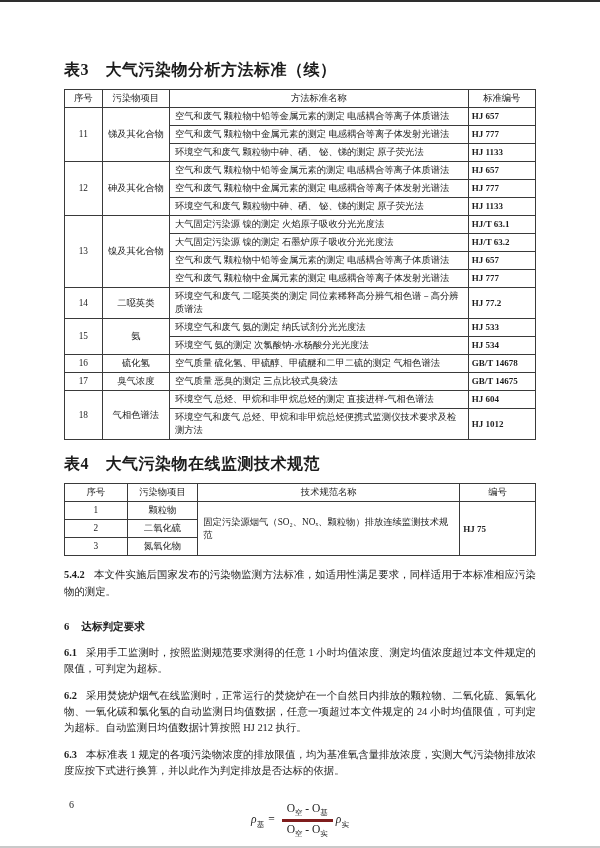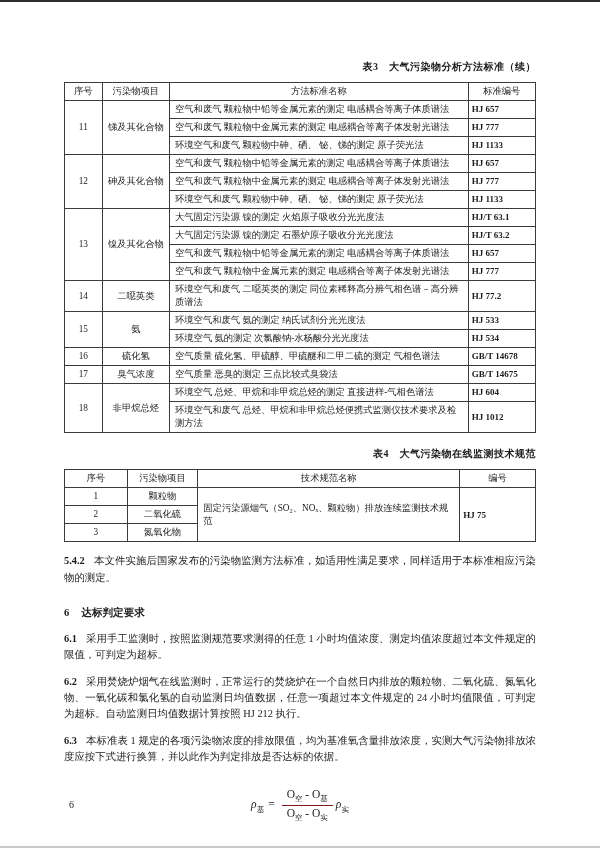--- a/index.html
+++ b/index.html
@@ -4,37 +4,37 @@
 <style>
   html,body{margin:0;padding:0;}
   body{
     width:600px;height:848px;background:#ffffff;position:relative;overflow:hidden;
     font-family:"Liberation Serif","DejaVu Serif",serif;color:#1c1c1c;
     -webkit-font-smoothing:antialiased;
   }
   .top-edge{position:absolute;top:0;left:0;right:0;height:2px;background:#2e2e2e;}
   .bottom-edge{position:absolute;bottom:0;left:0;right:0;height:2px;background:#c9c9c9;}
   .content{padding:60px 64px 0 64px;}
-  .tbl-title{text-align:right;font-weight:bold;font-size:10px;margin:0 0 8px 0;letter-spacing:0.5px;}
+  .tbl-title{text-align:left;font-weight:bold;font-size:16px;margin:0 0 8px 0;letter-spacing:0.5px;}
   table{width:100%;border-collapse:collapse;table-layout:fixed;font-size:9.3px;border:1.5px solid #2a2a2a;padding-left:39px;}
   td,th{border:1px solid #3a3a3a;padding:2px 3px;line-height:1.4;vertical-align:middle;word-break:break-all;}
   th{font-weight:normal;text-align:center;}
   .c-no,.c-poll{text-align:center;}
   .c-name{text-align:left;padding-left:5px;}
   .c-code{font-weight:bold;font-size:9px;word-break:keep-all;}
   .gap{height:14px;}
   .para{font-size:10.4px;line-height:1.55;text-align:justify;margin:11px 0 0 0;}
   .clause-num{font-weight:bold;margin-right:9px;}
   .sec-head{font-size:10.6px;font-weight:bold;margin:20px 0 4px 0;}
   .sec-head .sec-num{margin-right:12px;}
   .formula-wrap{text-align:center;margin-top:22px;font-size:11.5px;}
   .f-var{font-style:italic;}
   .f-sub{font-size:7.5px;vertical-align:sub;font-style:normal;}
   .frac{display:inline-block;vertical-align:middle;text-align:center;margin:0 3px;}
-  .frac .fnum{display:block;border-bottom:1px solid #7f1d1d;padding:0 5px 1px 5px;}
+  .frac .fnum{display:block;border-bottom:3px solid #7f1d1d;padding:0 5px 1px 5px;}
   .frac .fden{display:block;padding:1px 5px 0 5px;}
   .f-eq{margin:0 4px;}
   .page-num{position:absolute;left:69px;bottom:38px;font-size:10px;}
 </style>
 </head>
 <body>
 
 <div class="top-edge"></div>
 
 <div class="content">
@@ -132,21 +132,21 @@
 
     <tr>
       <td class="c-no">17</td>
       <td class="c-poll">臭气浓度</td>
       <td class="c-name">空气质量 恶臭的测定 三点比较式臭袋法</td>
       <td class="c-code">GB/T 14675</td>
     </tr>
 
     <tr>
       <td class="c-no" rowspan="2">18</td>
-      <td class="c-poll" rowspan="2">非甲烷总烃</td>
+      <td class="c-poll" rowspan="2">气相色谱法</td>
       <td class="c-name">环境空气 总烃、甲烷和非甲烷总烃的测定 直接进样-气相色谱法</td>
       <td class="c-code">HJ 604</td>
     </tr>
     <tr>
       <td class="c-name">环境空气和废气 总烃、甲烷和非甲烷总烃便携式监测仪技术要求及检测方法</td>
       <td class="c-code">HJ 1012</td>
     </tr>
   </tbody>
     </table>
 

